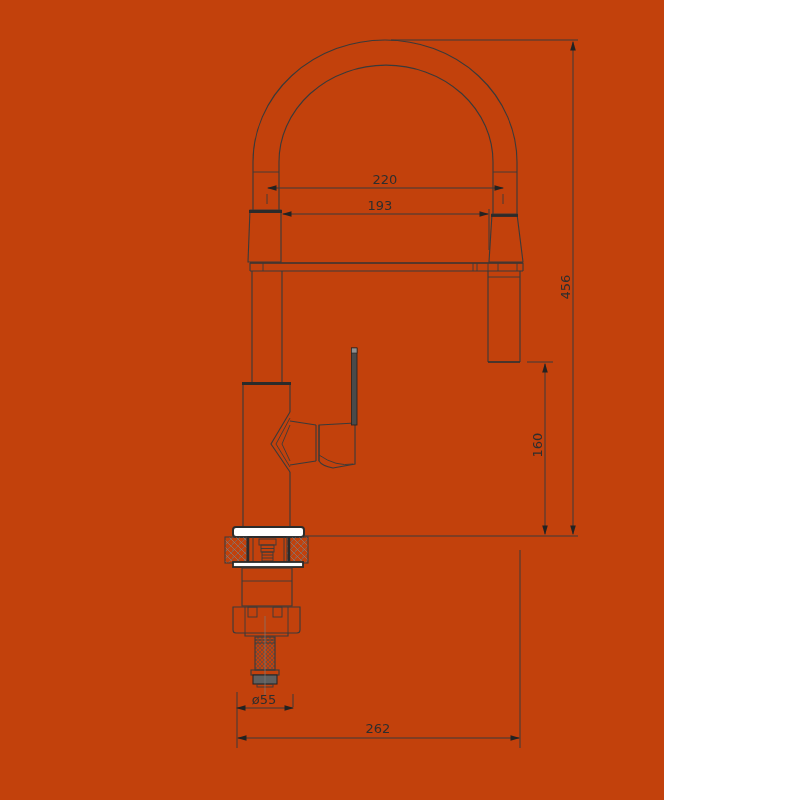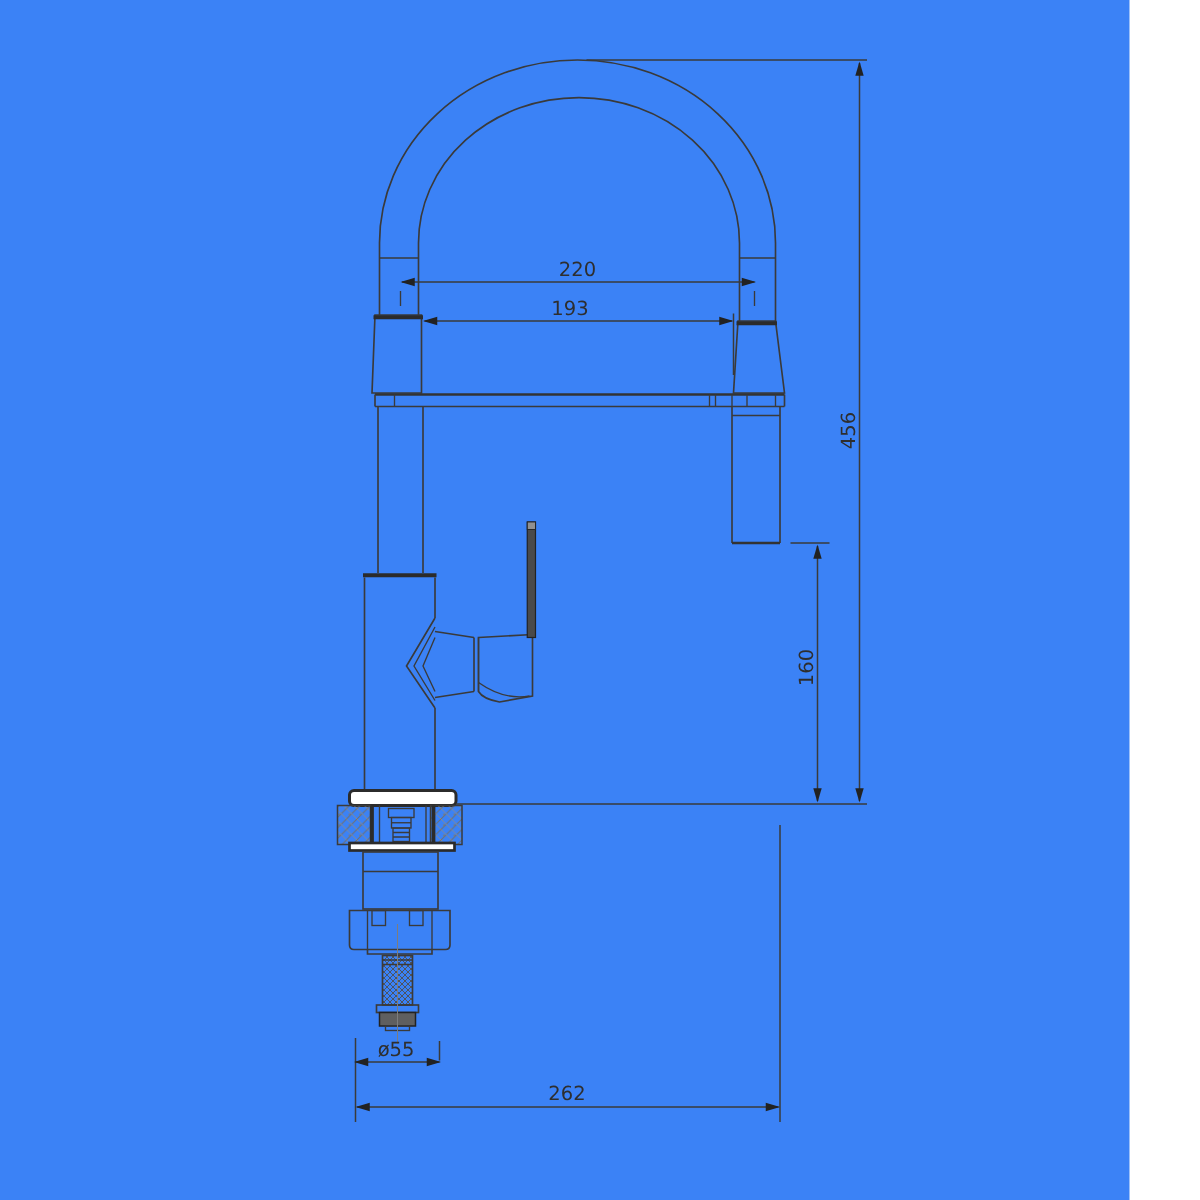--- a/index.html
+++ b/index.html
@@ -5,23 +5,23 @@
   html, body {
     margin: 0;
     padding: 0;
     background: #ffffff;
     width: 800px;
     height: 800px;
     font-family: "DejaVu Sans", sans-serif;
   }
   .canvas {
     position: relative;
-    width: 753px;
+    width: 664px;
     height: 800px;
-    background: #3b82f6;
+    background: #c2410c;
     overflow: hidden;
   }
   svg { display: block; }
   .ln   { fill: none; stroke: #3a3a3a; stroke-width: 1.1; }
   .ln0  { fill: none; stroke: #3a3a3a; stroke-width: 0.9; }
   .med  { fill: none; stroke: #333333; stroke-width: 1.7; }
   .thk  { fill: none; stroke: #2b2b2b; stroke-width: 2.8; }
   .dim  { fill: none; stroke: #3a3a3a; stroke-width: 1; }
   .arr  { fill: #222222; stroke: none; }
   .cl   { fill: none; stroke: #7d7d7d; stroke-width: 0.7; }

